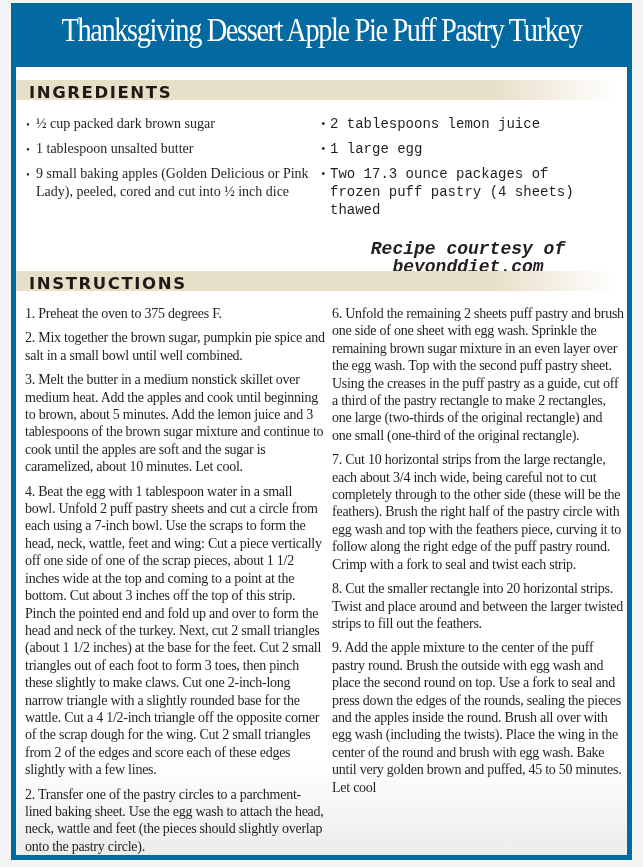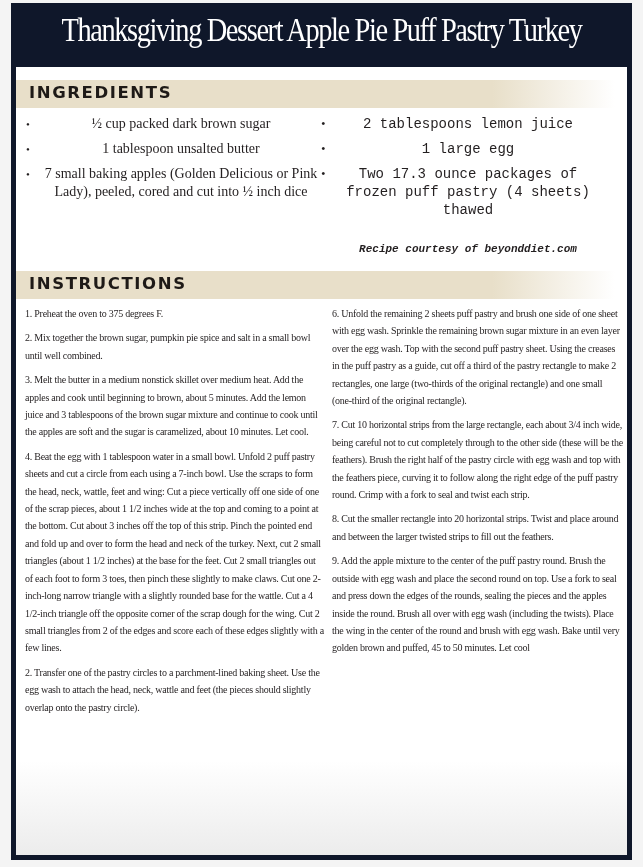--- a/index.html
+++ b/index.html
@@ -5,60 +5,60 @@
   html, body { margin: 0; padding: 0; }
   body {
     width: 643px; height: 867px; overflow: hidden;
     background: #f4f4f4;
     position: relative;
     font-family: "Liberation Serif", "DejaVu Serif", serif;
     color: #231f20;
   }
   .frame {
     position: absolute; left: 11px; top: 3px; width: 621px; height: 857px;
-    background: #0f172a;
+    background: #0369a1;
   }
   .title {
     position: absolute; left: 0; top: 0; width: 621px; height: 64px;
     color: #ffffff; text-align: center;
     font-family: "Liberation Serif", serif;
     font-size: 33px; line-height: 46px; padding-top: 4px;
     letter-spacing: -1.6px;
     transform: scaleX(0.86); transform-origin: center;
     white-space: nowrap;
   }
   .sheet {
     position: absolute; left: 5px; top: 64px; width: 611px; height: 788px;
     background: linear-gradient(to bottom, #ffffff 0%, #ffffff 88%, #ececec 100%);
   }
   .bar {
-    position: absolute; left: 0; width: 611px; height: 28px;
+    position: absolute; left: 0; width: 611px; height: 20px;
     background: linear-gradient(to right, #e8dfc9 0%, #e8dfc9 78%, #ffffff 98%);
   }
   .bar span {
     position: absolute; left: 13px; top: 3px;
     font-family: "DejaVu Sans", sans-serif; font-weight: bold;
     font-size: 16.5px; letter-spacing: 1.6px; color: #1e1a17;
   }
   .bar-ing { top: 13px; }
   .bar-ins { top: 204px; }
 
   .ing-col { position: absolute; top: 48px; font-size: 14px; line-height: 18px; }
   .ing-left { left: 10px; width: 300px; }
   .ing-right { left: 304px; width: 286px; font-family: Liberation Mono, monospace; }
   .ing-col ul { list-style: none; margin: 0; padding: 0; }
-  .ing-col li { position: relative; padding-left: 10px; margin-bottom: 7px; text-align: center; }
+  .ing-col li { position: relative; padding-left: 10px; margin-bottom: 7px; }
   .ing-col li::before { content: "•"; position: absolute; left: 0; top: 0; font-size: 11px; }
   .credit {
     margin-top: 21px; text-align: center; font-style: italic; font-weight: bold;
-    font-size: 11px; color: #231f20; padding-left: 10px;
+    font-size: 18px; color: #231f20; padding-left: 10px;
   }
 
   .ins-col {
-    position: absolute; top: 238px; font-size: 10px; line-height: 17.4px;
+    position: absolute; top: 238px; font-size: 14px; line-height: 17.4px;
     letter-spacing: -0.25px;
   }
   .ins-left { left: 9px; width: 300px; }
   .ins-right { left: 316px; width: 292px; }
   .ins-col p { margin: 0 0 7px 0; }
 </style>
 </head>
 <body>
 
 <div class="frame">
@@ -67,21 +67,21 @@
   <div class="sheet">
 
     <div class="bar bar-ing">
       <span>INGREDIENTS</span>
     </div>
 
     <div class="ing-col ing-left">
       <ul>
         <li>½ cup packed dark brown sugar</li>
         <li>1 tablespoon unsalted butter</li>
-        <li>7 small baking apples (Golden Delicious or Pink Lady), peeled, cored and cut into ½ inch dice</li>
+        <li>9 small baking apples (Golden Delicious or Pink Lady), peeled, cored and cut into ½ inch dice</li>
       </ul>
     </div>
 
     <div class="ing-col ing-right">
       <ul>
         <li>2 tablespoons lemon juice</li>
         <li>1 large egg</li>
         <li>Two 17.3 ounce packages of frozen puff pastry (4 sheets) thawed</li>
       </ul>
       <div class="credit">Recipe courtesy of beyonddiet.com</div>

